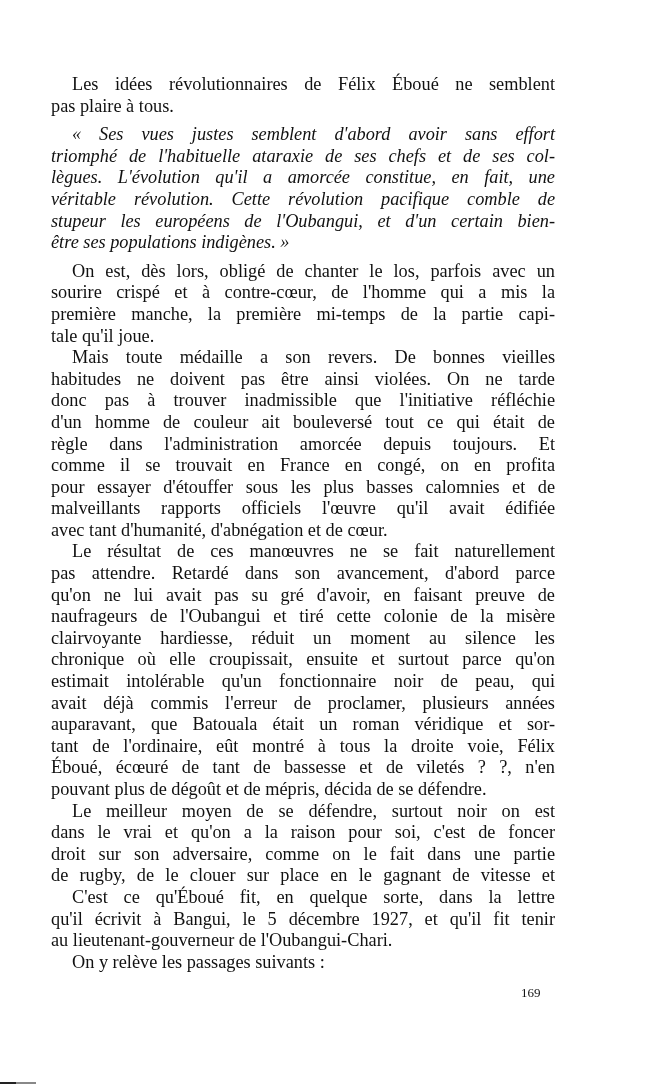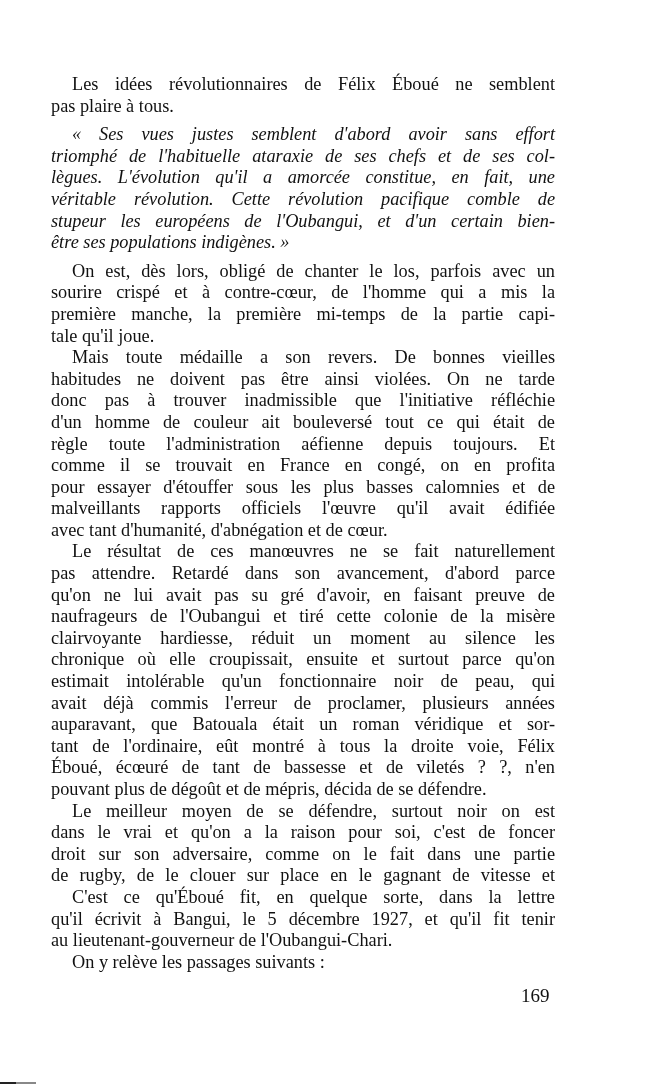--- a/index.html
+++ b/index.html
@@ -5,21 +5,21 @@
   html, body { margin: 0; padding: 0; background: #ffffff; }
   body { width: 650px; height: 1085px; position: relative; overflow: hidden;
          font-family: "Liberation Serif", "DejaVu Serif", serif; color: #111; }
   .page-body { position: absolute; left: 51px; top: 74px; width: 504px;
                font-size: 18.3px; line-height: 21.6px; }
   .line { display: block; white-space: nowrap; text-align: justify; text-align-last: justify; height: 21.6px; }
   .line.last { text-align-last: left; }
   .line.indent { padding-left: 21px; font-family: Liberation Serif, serif; }
   .quote .line { font-style: italic; }
   .gap { height: 7px; }
-  .page-number { position: absolute; left: 521px; top: 985px; font-size: 19px; }
+  .page-number { position: absolute; left: 521px; top: 985px; font-size: 13px; }
   .corner-mark { position: absolute; left: 0; top: 1082px; width: 36px; height: 2px; background: #222; }
   .corner-mark2 { position: absolute; left: 16px; top: 1082px; width: 20px; height: 2px; background: #888; }
 </style>
 </head>
 <body>
 
 <div class="page-body" id="page-body">
     <div class="paragraph">
       <span class="line indent">Les idées révolutionnaires de Félix Éboué ne semblent</span>
       <span class="line last">pas plaire à tous.</span>
@@ -38,21 +38,21 @@
       <span class="line indent">On est, dès lors, obligé de chanter le los, parfois avec un</span>
       <span class="line">sourire crispé et à contre-cœur, de l'homme qui a mis la</span>
       <span class="line">première manche, la première mi-temps de la partie capi-</span>
       <span class="line last">tale qu'il joue.</span>
     </div>
     <div class="paragraph">
       <span class="line indent">Mais toute médaille a son revers. De bonnes vieilles</span>
       <span class="line">habitudes ne doivent pas être ainsi violées. On ne tarde</span>
       <span class="line">donc pas à trouver inadmissible que l'initiative réfléchie</span>
       <span class="line">d'un homme de couleur ait bouleversé tout ce qui était de</span>
-      <span class="line">règle toute l'administration aéfienne depuis toujours. Et</span>
+      <span class="line">règle dans l'administration amorcée depuis toujours. Et</span>
       <span class="line">comme il se trouvait en France en congé, on en profita</span>
       <span class="line">pour essayer d'étouffer sous les plus basses calomnies et de</span>
       <span class="line">malveillants rapports officiels l'œuvre qu'il avait édifiée</span>
       <span class="line last">avec tant d'humanité, d'abnégation et de cœur.</span>
     </div>
     <div class="paragraph">
       <span class="line indent">Le résultat de ces manœuvres ne se fait naturellement</span>
       <span class="line">pas attendre. Retardé dans son avancement, d'abord parce</span>
       <span class="line">qu'on ne lui avait pas su gré d'avoir, en faisant preuve de</span>
       <span class="line">naufrageurs de l'Oubangui et tiré cette colonie de la misère</span>

